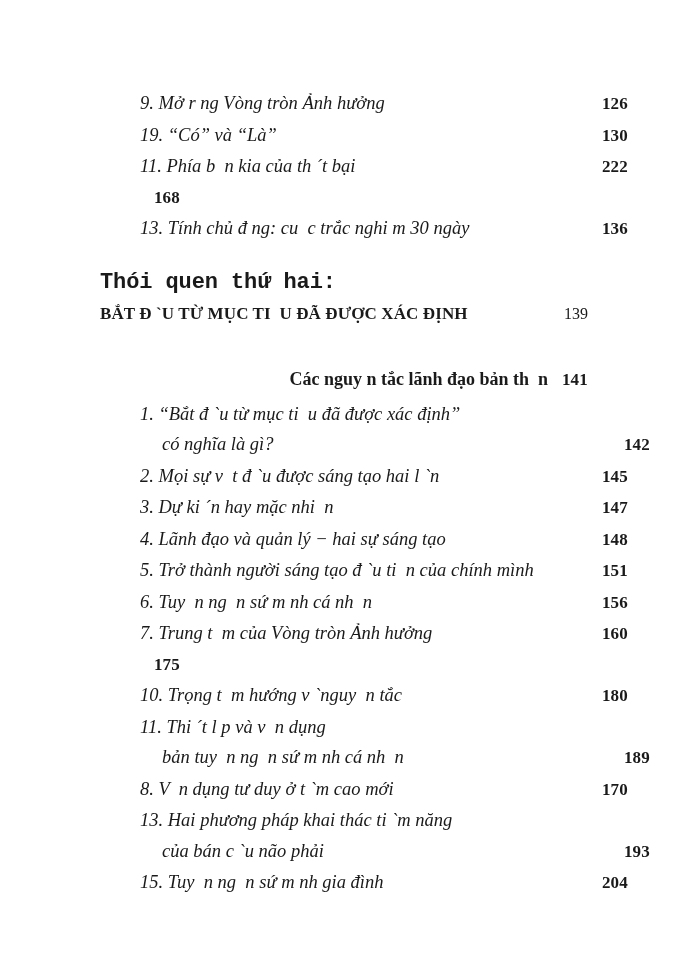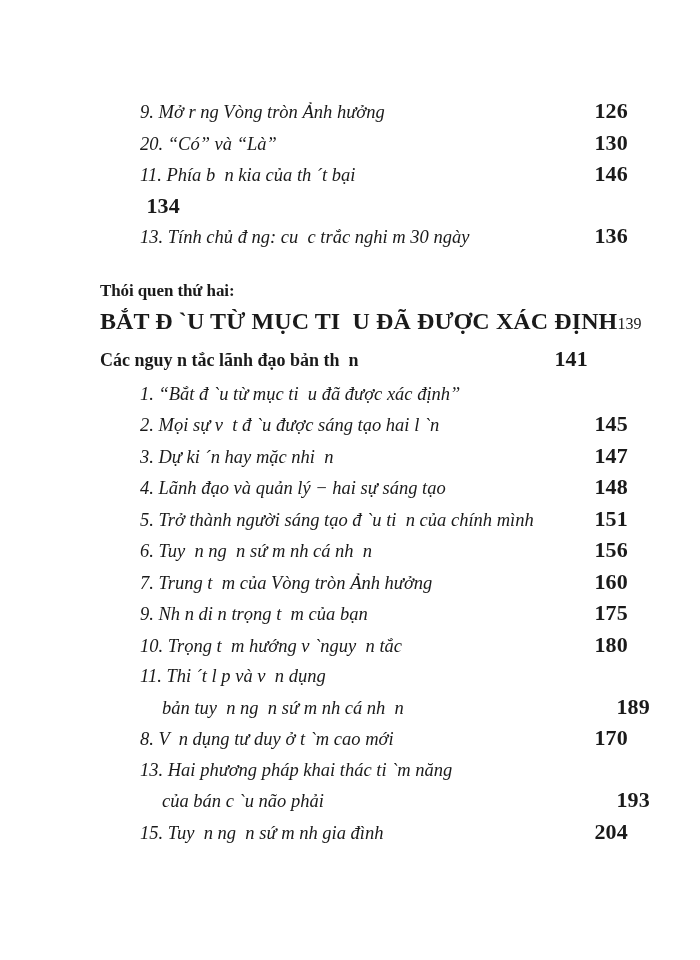--- a/index.html
+++ b/index.html
@@ -21,42 +21,42 @@
     left: 0;
     top: 0;
     width: 700px;
     height: 960px;
     background: #ffffff;
   }
 
   .toc {
     position: absolute;
     left: 100px;
-    top: 96px;
+    top: 88px;
     width: 488px;
   }
 
   
   .row {
     display: flex;
     align-items: baseline;
     justify-content: space-between;
     width: 100%;
   }
 
   .row .label {
     white-space: pre;
   }
 
   .row .pageno {
     flex: 0 0 auto;
     text-align: right;
     min-width: 40px;
     font-weight: bold;
-    font-size: 22px;
+    font-size: 17px;
     font-style: normal;
     letter-spacing: 0.2px;
   }
 
   
   .entry {
     font-style: italic;
     font-size: 18.5px;
     line-height: 30.5px;
     padding-left: 40px;
@@ -79,69 +79,71 @@
     visibility: hidden;
   }
 
   
   .habit-block {
     margin-top: 23px;
     margin-bottom: 6px;
   }
   .habit-kicker {
     font-weight: bold;
-    font-size: 17px;
+    font-size: 22px;
     line-height: 30px;
     letter-spacing: -0.1px;
+    font-family: Liberation Mono, monospace;
   }
   .habit-title-row {
     display: flex;
     align-items: baseline;
     justify-content: space-between;
     width: 100%;
     margin-top: 1px;
   }
   .habit-title {
     font-weight: bold;
-    font-size: 24px;
+    font-size: 17px;
     line-height: 29px;
     letter-spacing: 0.1px;
     white-space: pre;
   }
 
   
   .subsection {
     font-weight: bold;
     font-size: 18px;
     line-height: 30px;
-    margin-top: 8px;
+    margin-top: 36px;
     margin-bottom: 4px;
+    justify-content: flex-end;
   }
 </style>
 </head>
 <body>
 
 <div class="page">
   <div class="toc">
 
     <div>
       <div class="row entry">
         <span class="label">9. Mở r ng Vòng tròn Ảnh hưởng</span>
         <span class="pageno">126</span>
       </div>
       <div class="row entry">
-        <span class="label">20. “Có” và “Là”</span>
+        <span class="label">19. “Có” và “Là”</span>
         <span class="pageno">130</span>
       </div>
       <div class="row entry">
         <span class="label">11. Phía b  n kia của th ´t bại</span>
-        <span class="pageno">146</span>
-      </div>
-      <div class="row entry">
-        <span class="pageno">134</span>
+        <span class="pageno">222</span>
+      </div>
+      <div class="row entry">
+        <span class="pageno">168</span>
       </div>
       <div class="row entry">
         <span class="label">13. Tính chủ đ ng: cu  c trắc nghi m 30 ngày</span>
         <span class="pageno">136</span>
       </div>
     </div>
 
     <div class="habit-block">
       <div class="habit-kicker">Thói quen thứ hai:</div>
       <div class="habit-title-row">
@@ -154,20 +156,24 @@
       <span class="label">Các nguy n tắc lãnh đạo bản th  n</span>
       <span class="pageno">141</span>
     </div>
 
     <div>
 
       <div class="row entry nopage">
         <span class="label">1. “Bắt đ `u từ mục ti  u đã được xác định”</span>
         <span class="pageno"></span>
       </div>
+      <div class="row entry cont">
+        <span class="label">có nghĩa là gì?</span>
+        <span class="pageno">142</span>
+      </div>
 
       <div class="row entry">
         <span class="label">2. Mọi sự v  t đ `u được sáng tạo hai l `n</span>
         <span class="pageno">145</span>
       </div>
 
       <div class="row entry">
         <span class="label">3. Dự ki ´n hay mặc nhi  n</span>
         <span class="pageno">147</span>
       </div>
@@ -187,21 +193,20 @@
         <span class="pageno">156</span>
       </div>
 
       <div class="row entry">
         <span class="label">7. Trung t  m của Vòng tròn Ảnh hưởng</span>
         <span class="pageno">160</span>
       </div>
 
 
       <div class="row entry">
-        <span class="label">9. Nh n di n trọng t  m của bạn</span>
         <span class="pageno">175</span>
       </div>
 
       <div class="row entry">
         <span class="label">10. Trọng t  m hướng v `nguy  n tắc</span>
         <span class="pageno">180</span>
       </div>
 
       <div class="row entry nopage">
         <span class="label">11. Thi ´t l p và v  n dụng</span>

